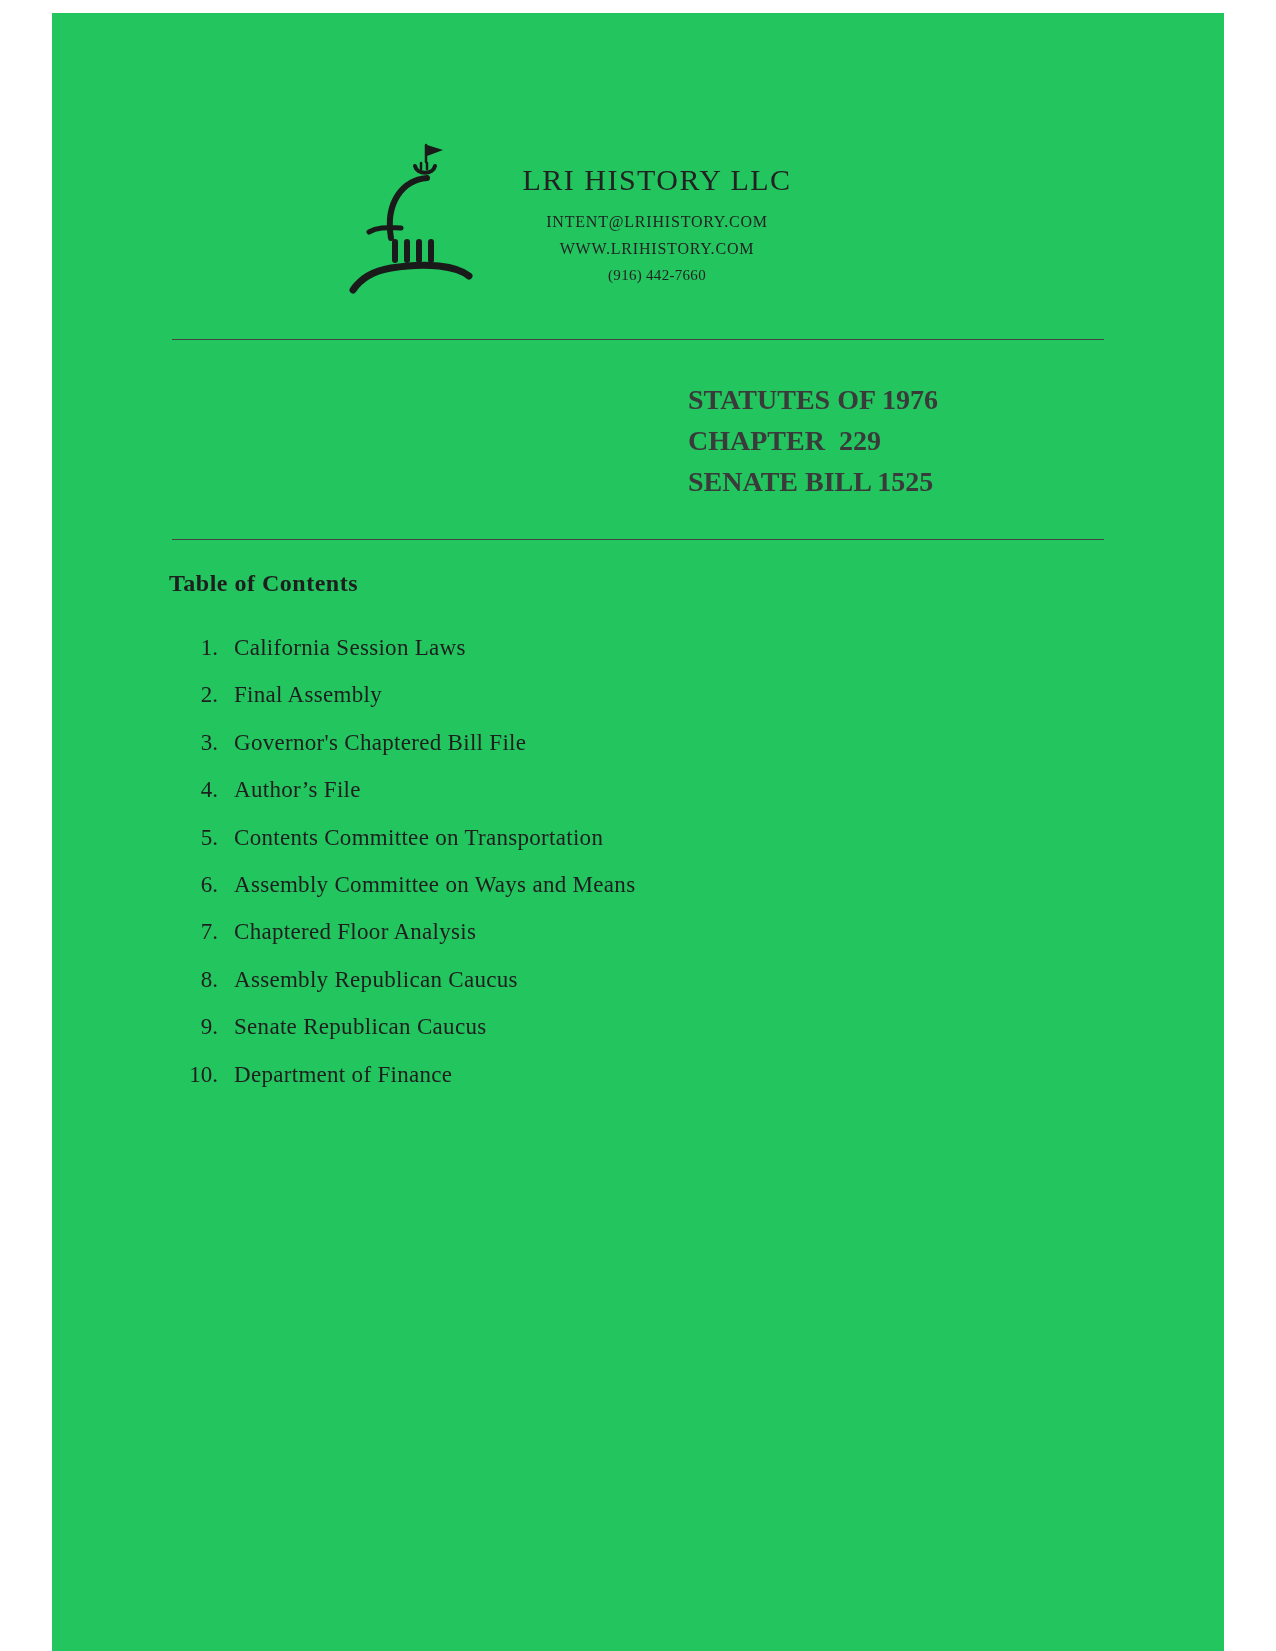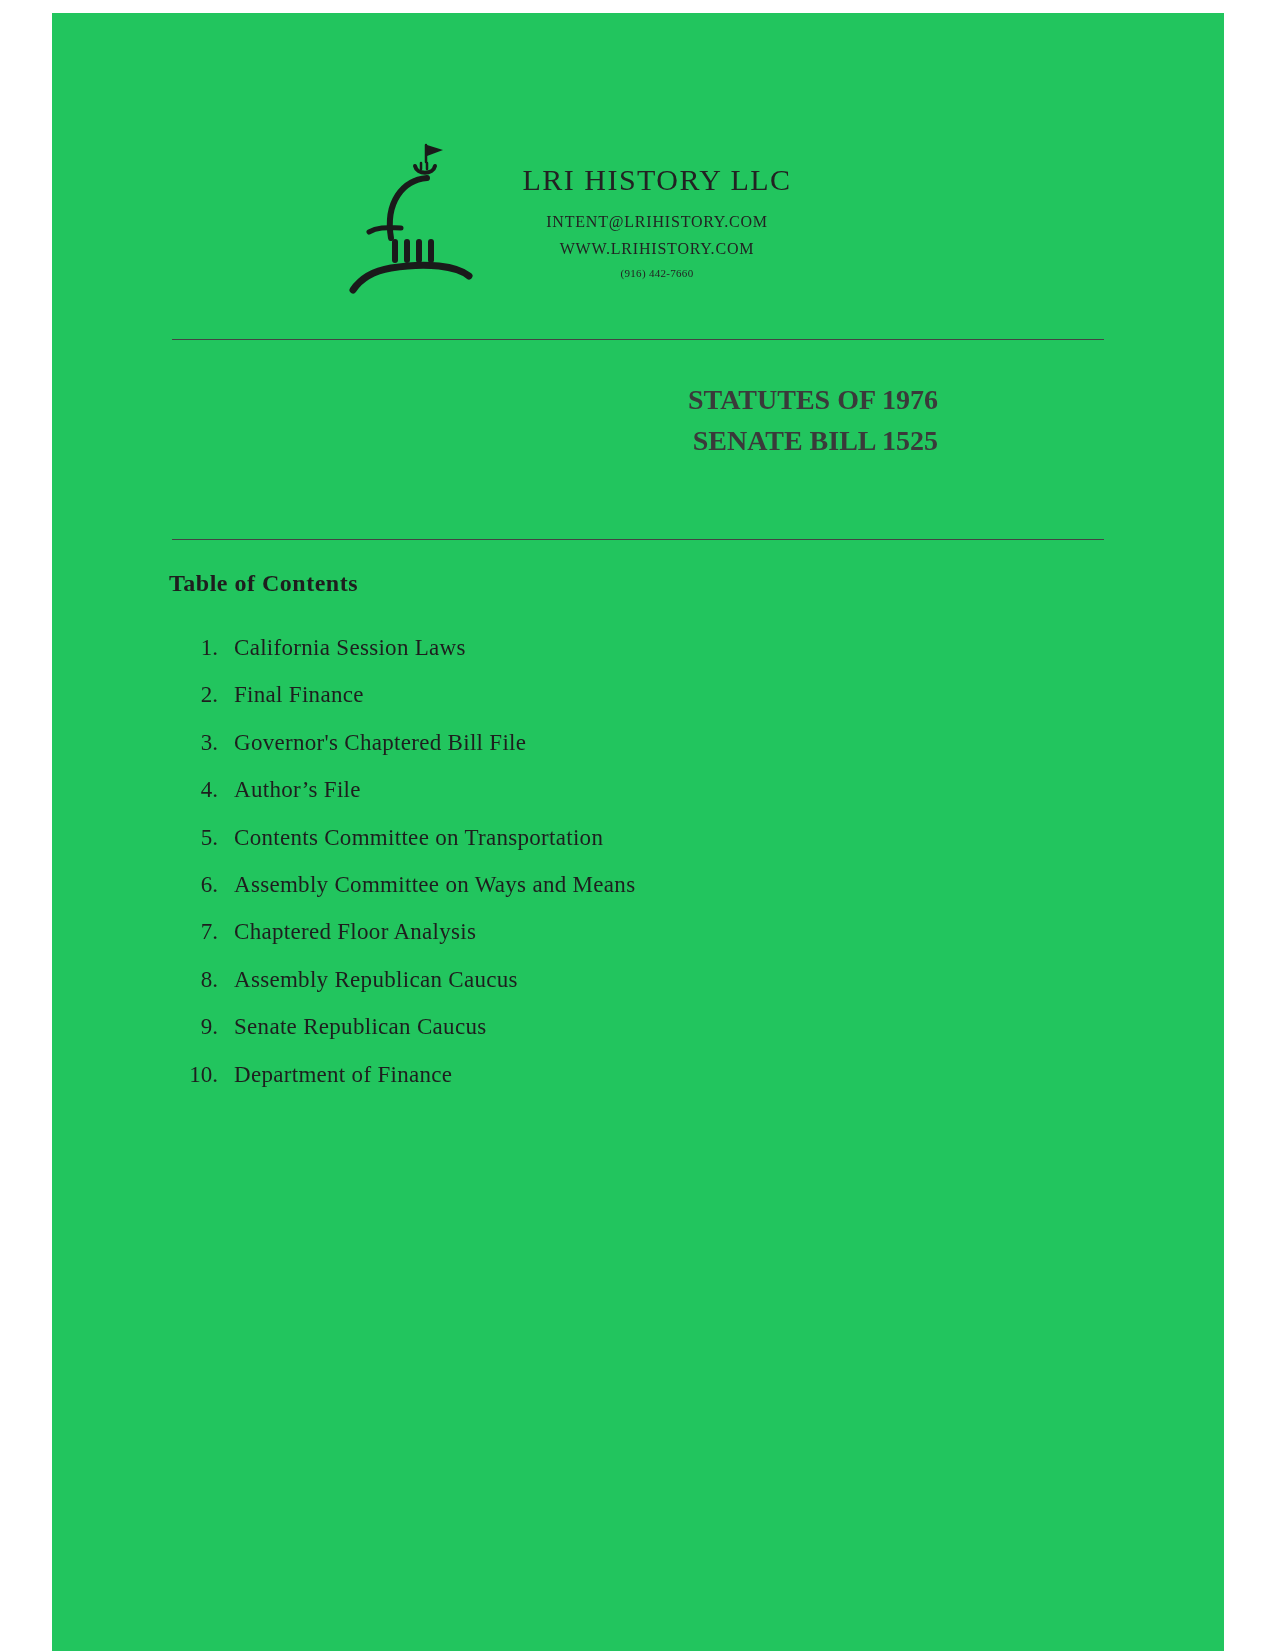--- a/index.html
+++ b/index.html
@@ -40,38 +40,37 @@
     white-space: pre;
   }
   .contact-line {
     font-size: 16px;
     letter-spacing: 0.8px;
     color: #222222;
     margin-bottom: 9px;
     white-space: pre;
     font-family: Liberation Serif, serif;
   }
-  .contact-line.phone { letter-spacing: 0.3px; font-size: 11px; }
+  .contact-line.phone { letter-spacing: 0.3px; font-size: 15px; }
 
   .rule {
     position: absolute;
     left: 120px;
     width: 932px;
     height: 0;
     border-top: 1.5px solid #444444;
   }
   .rule-1 { top: 326px; }
   .rule-2 { top: 526px; }
 
   
   .case-block {
     position: absolute;
     right: 286px;
     top: 366px;
-    text-align: right;
   }
   .case-line {
     font-size: 28px;
     font-weight: bold;
     color: #3a3a3a;
     line-height: 41px;
     white-space: pre;
   }
 
   
@@ -140,35 +139,36 @@
     <div class="company-name">LRI HISTORY LLC</div>
     <div class="contact-line">INTENT@LRIHISTORY.COM</div>
     <div class="contact-line">WWW.LRIHISTORY.COM</div>
     <div class="contact-line phone">(916) 442-7660</div>
   </div>
 
   <div class="rule rule-1"></div>
 
   <div class="case-block">
     <div class="case-line">STATUTES OF 1976</div>
+    <div class="case-line">CHAPTER  229</div>
     <div class="case-line">SENATE BILL 1525</div>
   </div>
 
   <div class="rule rule-2"></div>
 
   <div class="toc-title">Table of Contents</div>
 
   <div class="toc-list">
     <div class="toc-row">
       <span class="toc-num">1.</span>
       <span class="toc-label">California Session Laws</span>
     </div>
     <div class="toc-row">
       <span class="toc-num">2.</span>
-      <span class="toc-label">Final Finance</span>
+      <span class="toc-label">Final Assembly</span>
     </div>
     <div class="toc-row">
       <span class="toc-num">3.</span>
       <span class="toc-label">Governor's Chaptered Bill File</span>
     </div>
     <div class="toc-row">
       <span class="toc-num">4.</span>
       <span class="toc-label">Author’s File</span>
     </div>
     <div class="toc-row">

